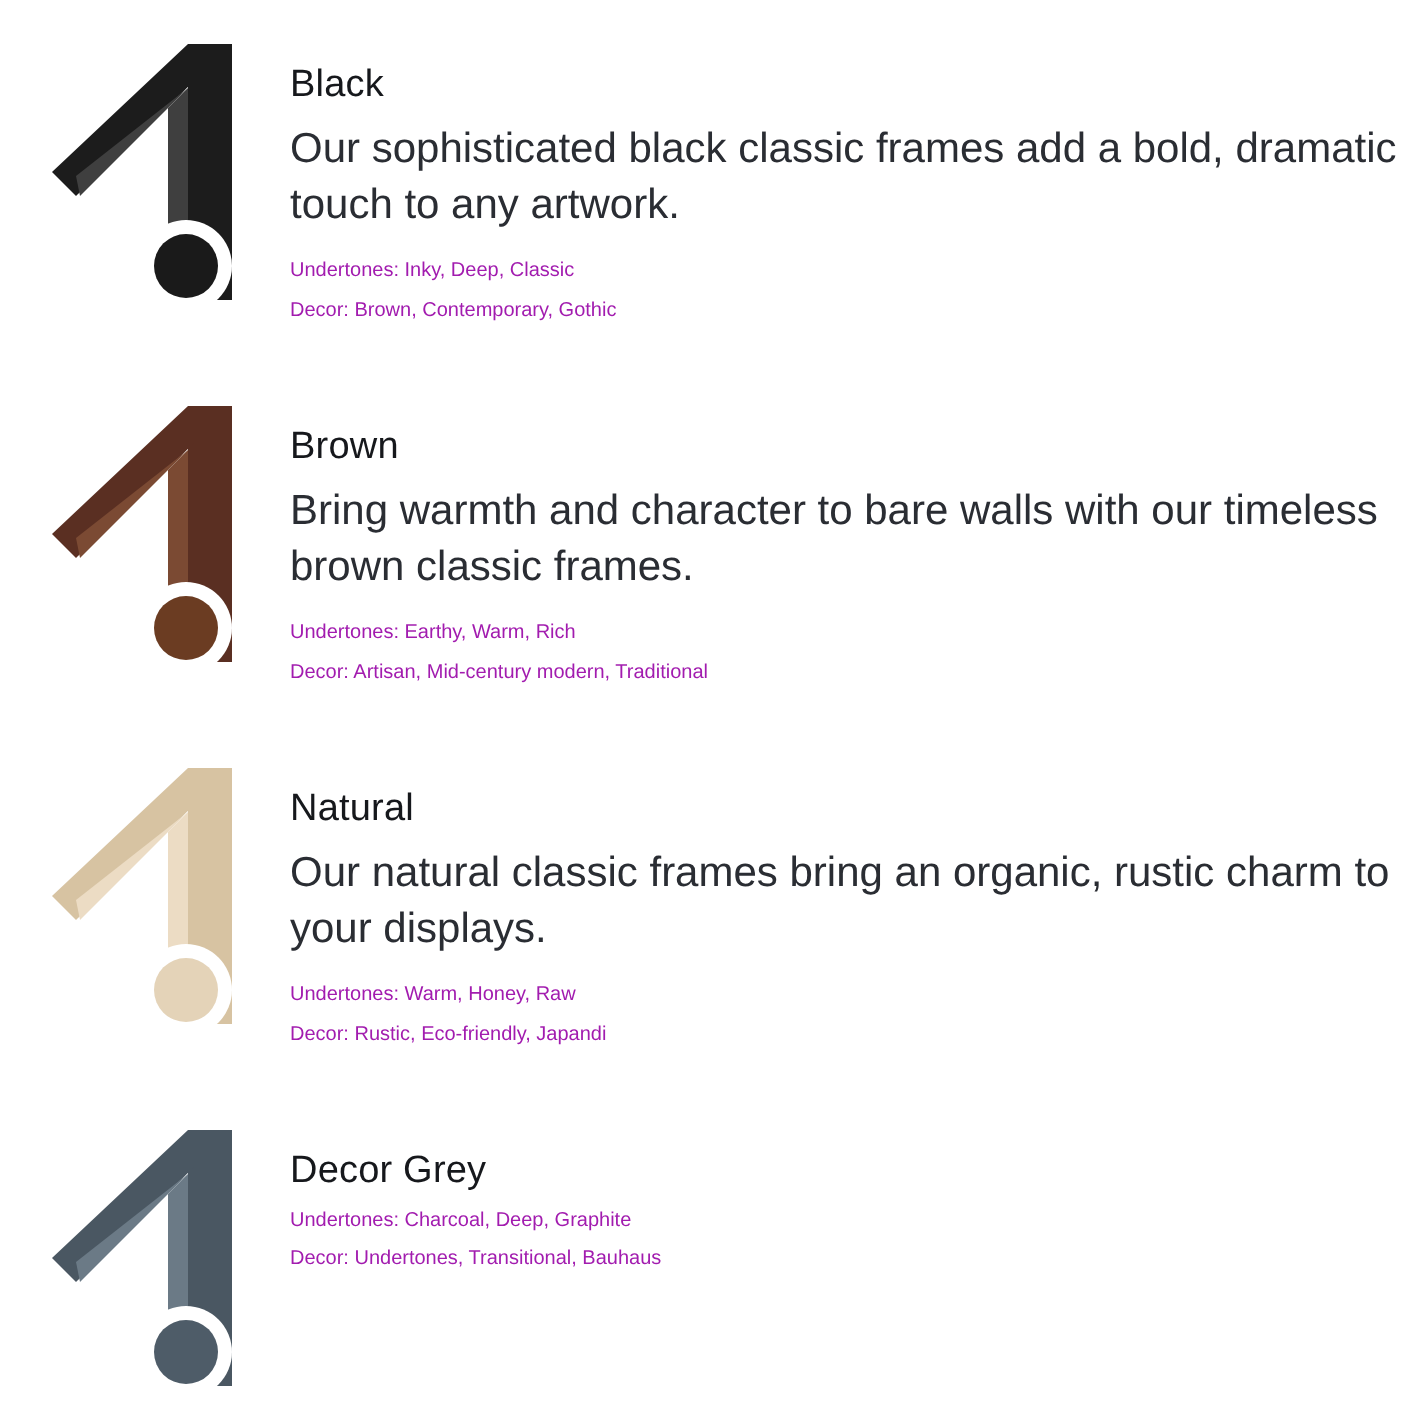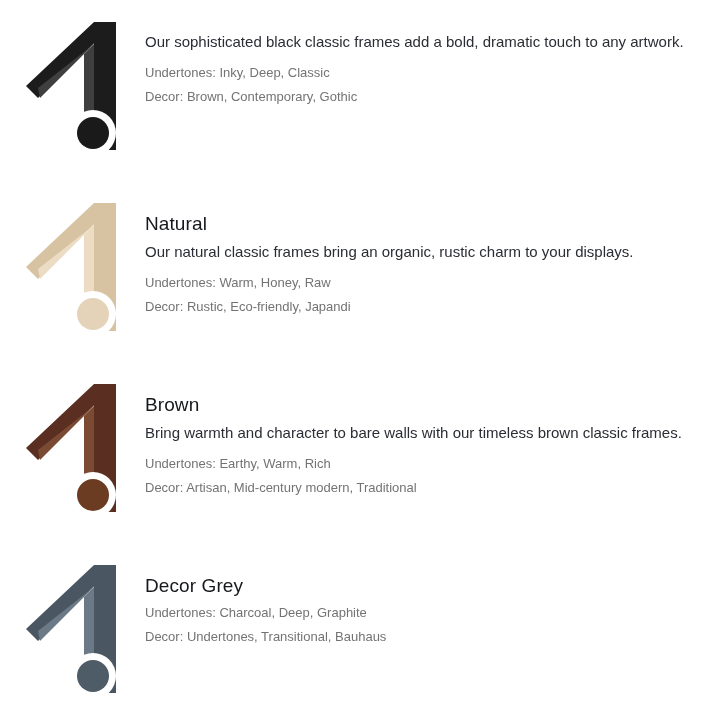--- a/index.html
+++ b/index.html
@@ -69,30 +69,30 @@
   .title {
     font-size: 19px;
     font-weight: 400;
     letter-spacing: 0.1px;
     color: #16181c;
     margin: 0 0 6px 0;
     line-height: 1.2;
   }
 
   .desc {
-    font-size: 15px;
+    font-size: 21px;
     color: #2a2d33;
     margin: 0 0 12px 0;
     line-height: 1.35;
     font-weight: 400;
   }
 
   .meta {
-    font-size: 13px;
-    color: #737373;
+    font-size: 10px;
+    color: #a21caf;
     margin: 0 0 5px 0;
     line-height: 1.45;
   }
 </style>
 </head>
 <body>
 
 <div class="frame-list">
 
   <div class="frame-item">
@@ -101,23 +101,44 @@
         <polygon points="76,12 98,12 98,140 76,140" fill="#1c1c1c"></polygon>
         <polygon points="76,12 98,12 20,88 8,76" fill="#1c1c1c"></polygon>
         <polygon points="76,34 76,140 66,140 66,44" fill="#3f3f3f"></polygon>
         <polygon points="76,34 66,44 22,88 20,78" fill="#3f3f3f"></polygon>
       </svg>
       <div class="dot-wrap">
         <div class="dot" style="background:#1a1a1a"></div>
       </div>
     </div>
     <div class="info">
+      <h2 class="title">Black</h2>
       <p class="desc">Our sophisticated black classic frames add a bold, dramatic touch to any artwork.</p>
       <p class="meta">Undertones: Inky, Deep, Classic</p>
       <p class="meta">Decor: Brown, Contemporary, Gothic</p>
+    </div>
+  </div>
+
+  <div class="frame-item">
+    <div class="swatch">
+      <svg width="100" height="140" viewBox="0 0 100 140">
+        <polygon points="76,12 98,12 98,140 76,140" fill="#5a2f22"></polygon>
+        <polygon points="76,12 98,12 20,88 8,76" fill="#5a2f22"></polygon>
+        <polygon points="76,34 76,140 66,140 66,44" fill="#7b4a33"></polygon>
+        <polygon points="76,34 66,44 22,88 20,78" fill="#7b4a33"></polygon>
+      </svg>
+      <div class="dot-wrap">
+        <div class="dot" style="background:#6b3c22"></div>
+      </div>
+    </div>
+    <div class="info">
+      <h2 class="title">Brown</h2>
+      <p class="desc">Bring warmth and character to bare walls with our timeless brown classic frames.</p>
+      <p class="meta">Undertones: Earthy, Warm, Rich</p>
+      <p class="meta">Decor: Artisan, Mid-century modern, Traditional</p>
     </div>
   </div>
 
   <div class="frame-item">
     <div class="swatch">
       <svg width="100" height="140" viewBox="0 0 100 140">
         <polygon points="76,12 98,12 98,140 76,140" fill="#d7c3a2"></polygon>
         <polygon points="76,12 98,12 20,88 8,76" fill="#d7c3a2"></polygon>
         <polygon points="76,34 76,140 66,140 66,44" fill="#ecdcc4"></polygon>
         <polygon points="76,34 66,44 22,88 20,78" fill="#ecdcc4"></polygon>
@@ -130,40 +151,20 @@
       <h2 class="title">Natural</h2>
       <p class="desc">Our natural classic frames bring an organic, rustic charm to your displays.</p>
       <p class="meta">Undertones: Warm, Honey, Raw</p>
       <p class="meta">Decor: Rustic, Eco-friendly, Japandi</p>
     </div>
   </div>
 
   <div class="frame-item">
     <div class="swatch">
       <svg width="100" height="140" viewBox="0 0 100 140">
-        <polygon points="76,12 98,12 98,140 76,140" fill="#5a2f22"></polygon>
-        <polygon points="76,12 98,12 20,88 8,76" fill="#5a2f22"></polygon>
-        <polygon points="76,34 76,140 66,140 66,44" fill="#7b4a33"></polygon>
-        <polygon points="76,34 66,44 22,88 20,78" fill="#7b4a33"></polygon>
-      </svg>
-      <div class="dot-wrap">
-        <div class="dot" style="background:#6b3c22"></div>
-      </div>
-    </div>
-    <div class="info">
-      <h2 class="title">Brown</h2>
-      <p class="desc">Bring warmth and character to bare walls with our timeless brown classic frames.</p>
-      <p class="meta">Undertones: Earthy, Warm, Rich</p>
-      <p class="meta">Decor: Artisan, Mid-century modern, Traditional</p>
-    </div>
-  </div>
-
-  <div class="frame-item">
-    <div class="swatch">
-      <svg width="100" height="140" viewBox="0 0 100 140">
         <polygon points="76,12 98,12 98,140 76,140" fill="#4a5762"></polygon>
         <polygon points="76,12 98,12 20,88 8,76" fill="#4a5762"></polygon>
         <polygon points="76,34 76,140 66,140 66,44" fill="#6b7a86"></polygon>
         <polygon points="76,34 66,44 22,88 20,78" fill="#6b7a86"></polygon>
       </svg>
       <div class="dot-wrap">
         <div class="dot" style="background:#4e5c68"></div>
       </div>
     </div>
     <div class="info">

